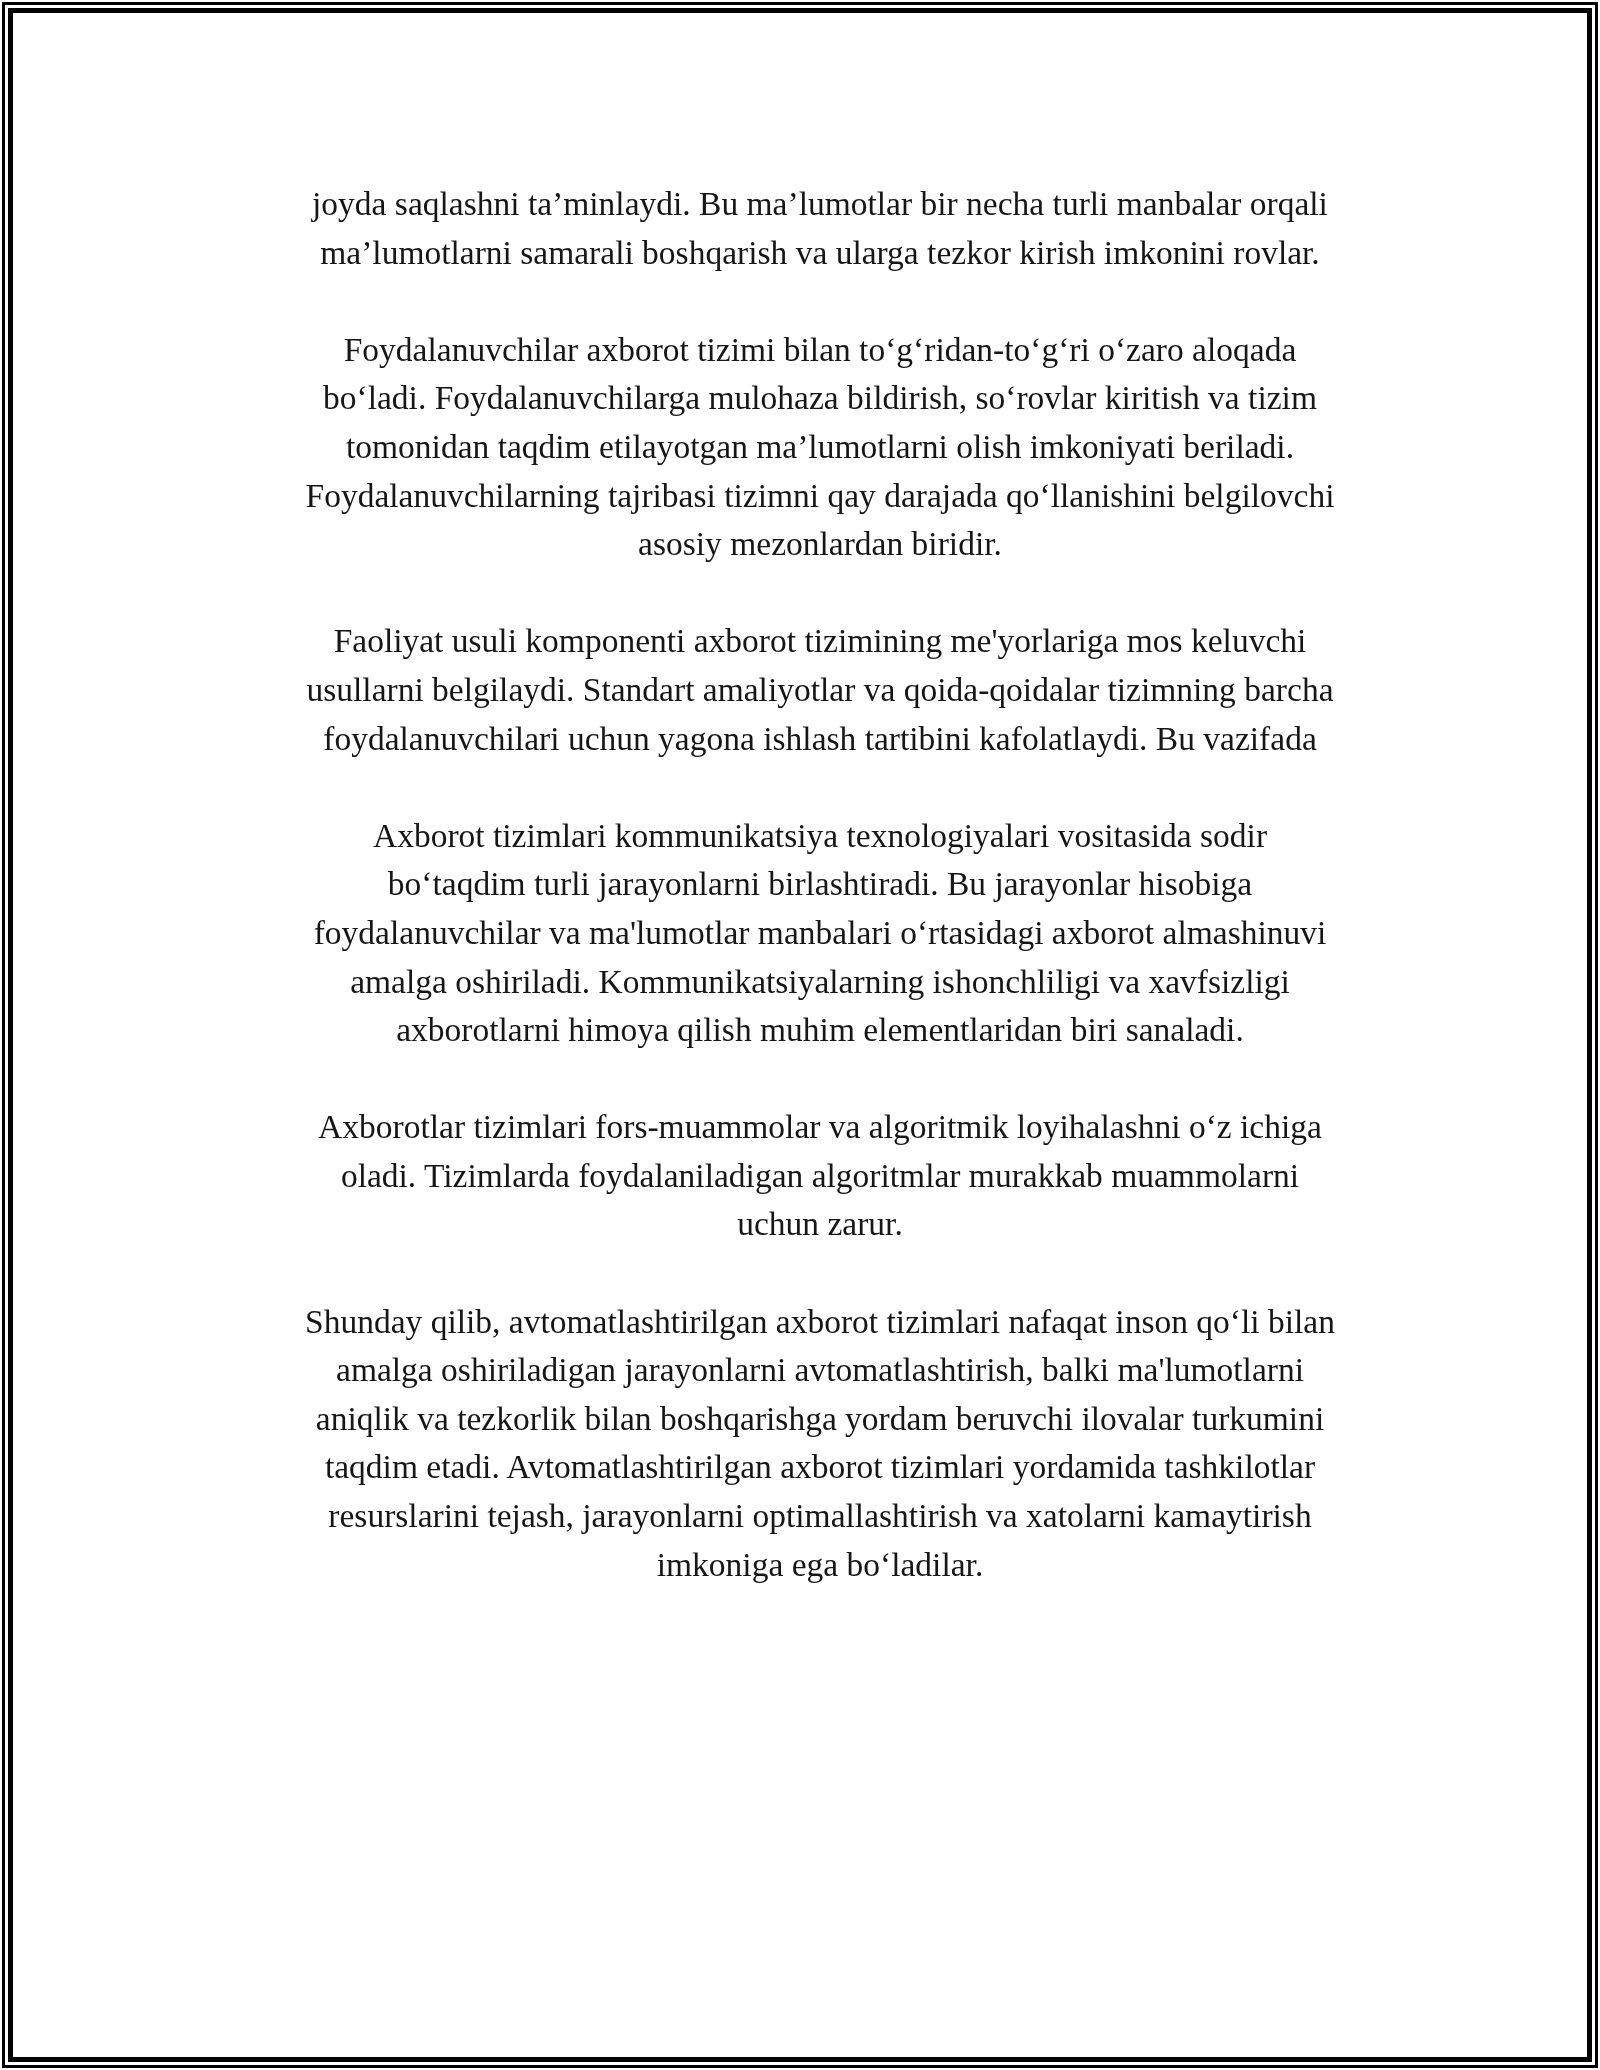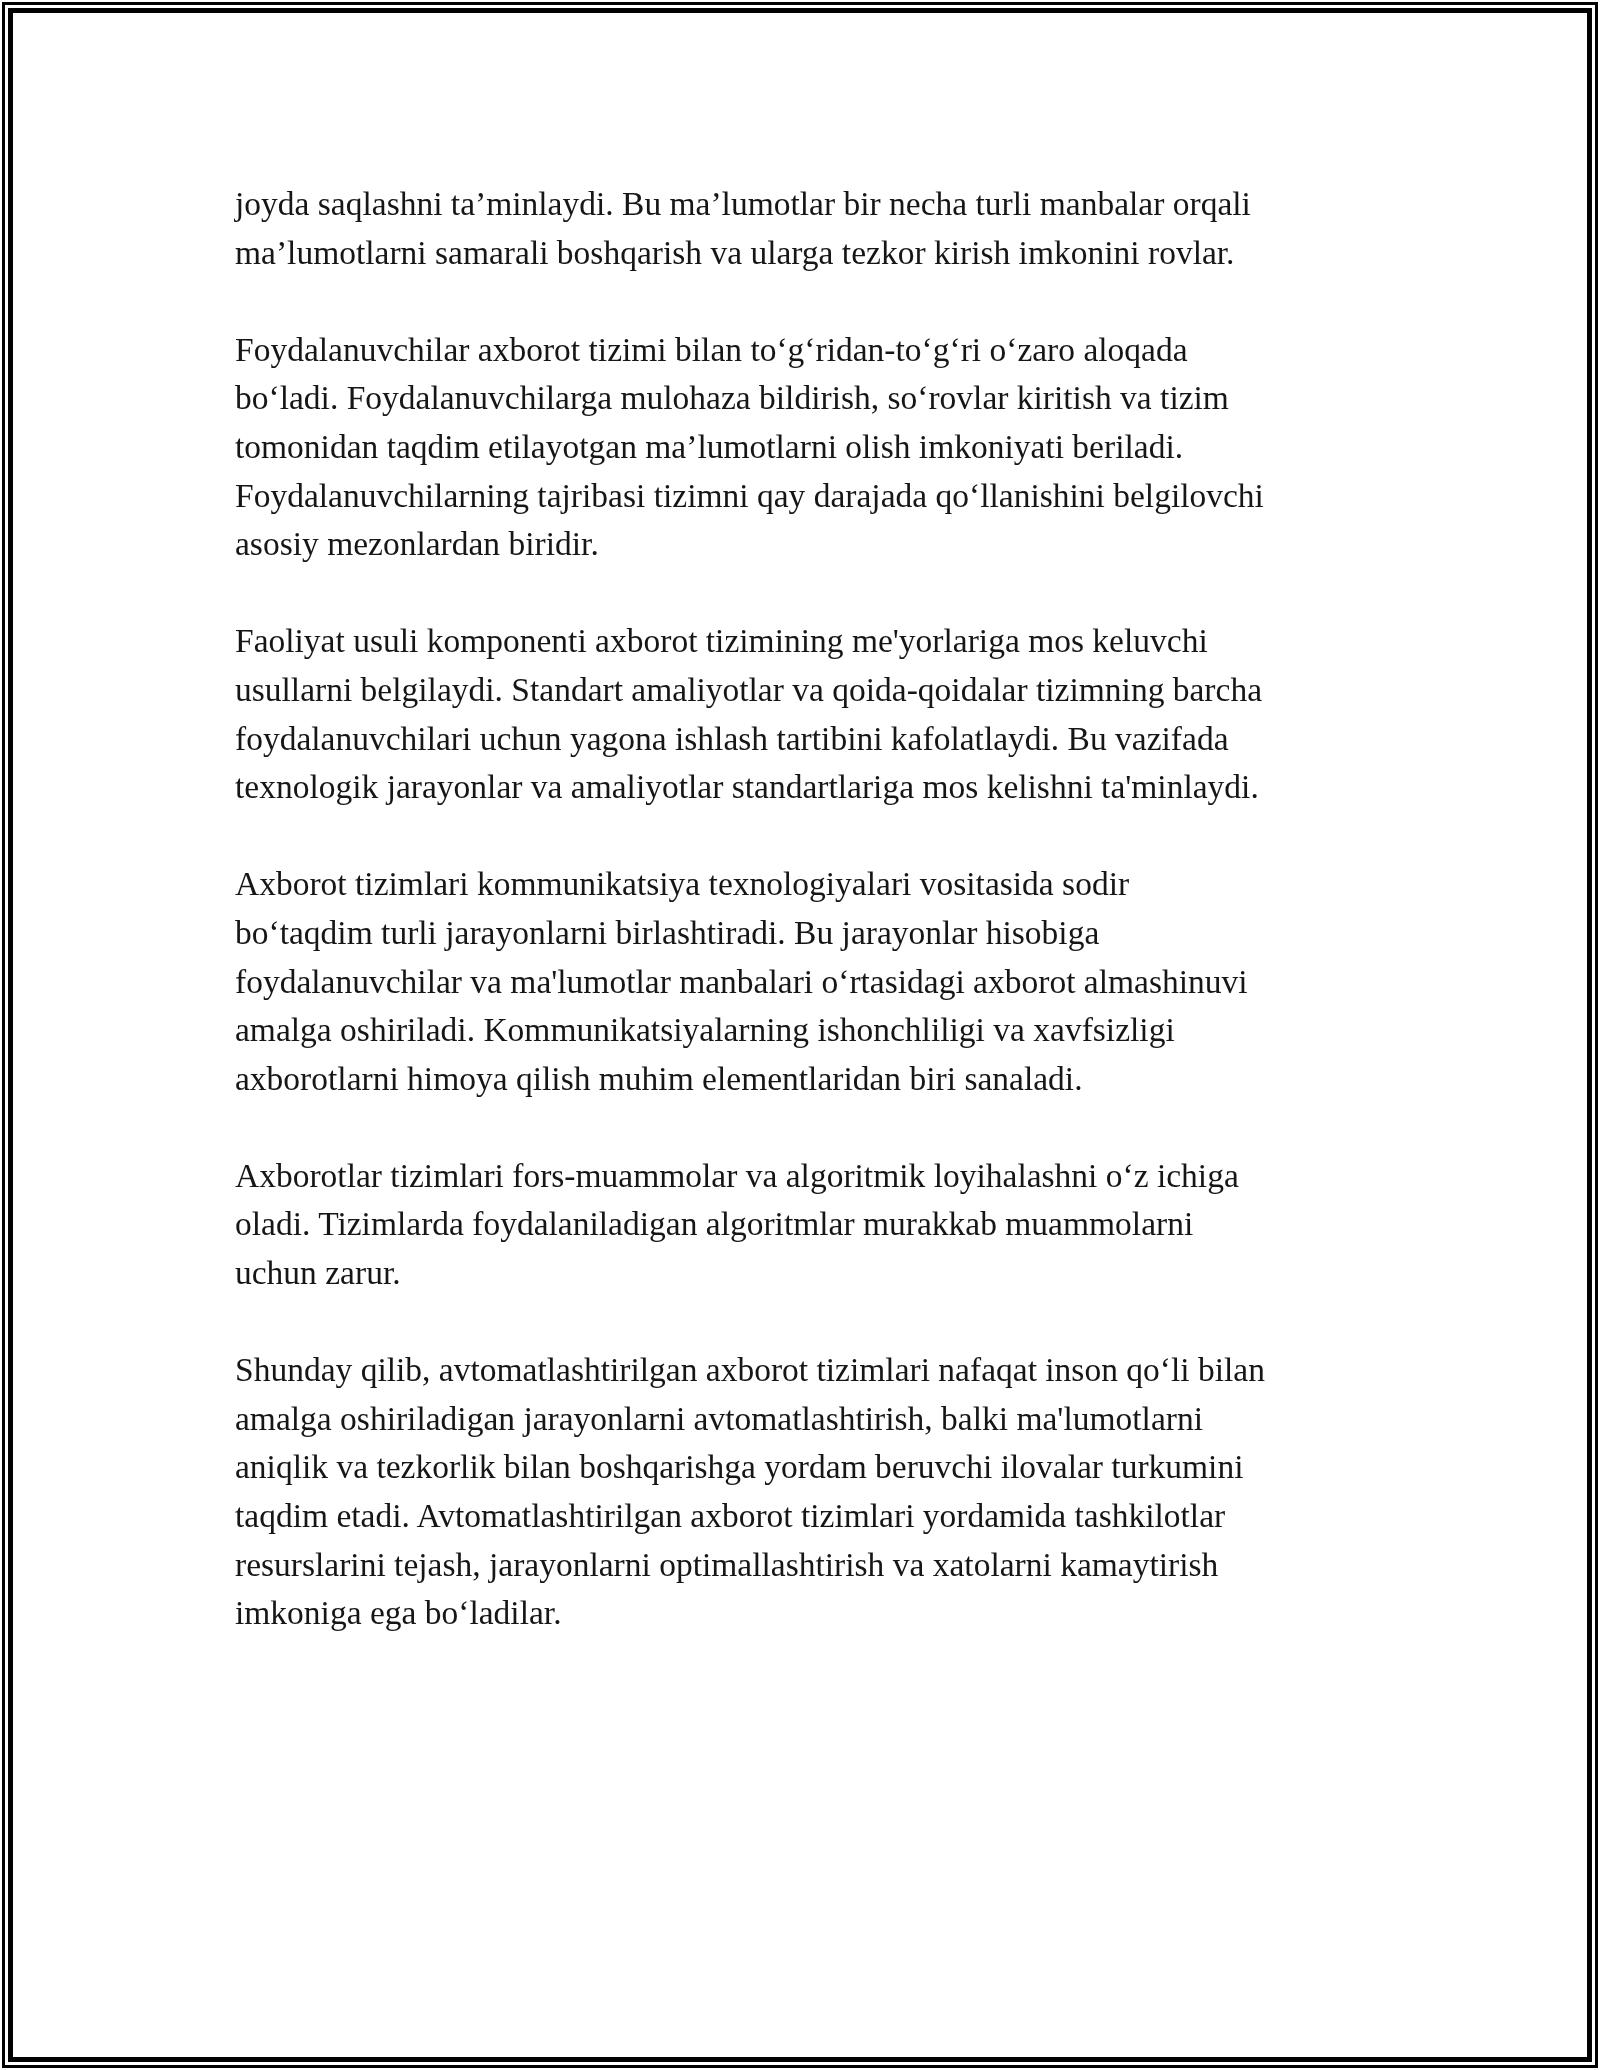--- a/index.html
+++ b/index.html
@@ -30,21 +30,21 @@
     left: 235px;
     top: 180px;
     width: 1170px;
     color: var(--text);
     font-size: 33.5px;
     line-height: 48.6px;
     text-rendering: optimizeLegibility;
   }
   .paragraph { margin: 0 0 48.6px 0; }
   .paragraph:last-child { margin-bottom: 12px; }
-  .line { white-space: nowrap; }
+  .line { white-space: nowrap; text-align: center; }
 </style>
 </head>
 <body>
 
 <div class="page-frame-outer">
   <div class="page-frame-inner"></div>
 </div>
 
 <div class="document-body">
 
@@ -58,21 +58,20 @@
     <div class="line">bo‘ladi. Foydalanuvchilarga mulohaza bildirish, so‘rovlar kiritish va tizim</div>
     <div class="line">tomonidan taqdim etilayotgan ma’lumotlarni olish imkoniyati beriladi.</div>
     <div class="line">Foydalanuvchilarning tajribasi tizimni qay darajada qo‘llanishini belgilovchi</div>
     <div class="line">asosiy mezonlardan biridir.</div>
   </div>
 
   <div class="paragraph">
     <div class="line">Faoliyat usuli komponenti axborot tizimining me'yorlariga mos keluvchi</div>
     <div class="line">usullarni belgilaydi. Standart amaliyotlar va qoida-qoidalar tizimning barcha</div>
     <div class="line">foydalanuvchilari uchun yagona ishlash tartibini kafolatlaydi. Bu vazifada</div>
-    <div class="line">texnologik jarayonlar va amaliyotlar standartlariga mos kelishni ta'minlaydi.</div>
   </div>
 
   <div class="paragraph">
     <div class="line">Axborot tizimlari kommunikatsiya texnologiyalari vositasida sodir</div>
     <div class="line">bo‘taqdim turli jarayonlarni birlashtiradi. Bu jarayonlar hisobiga</div>
     <div class="line">foydalanuvchilar va ma'lumotlar manbalari o‘rtasidagi axborot almashinuvi</div>
     <div class="line">amalga oshiriladi. Kommunikatsiyalarning ishonchliligi va xavfsizligi</div>
     <div class="line">axborotlarni himoya qilish muhim elementlaridan biri sanaladi.</div>
   </div>
 

